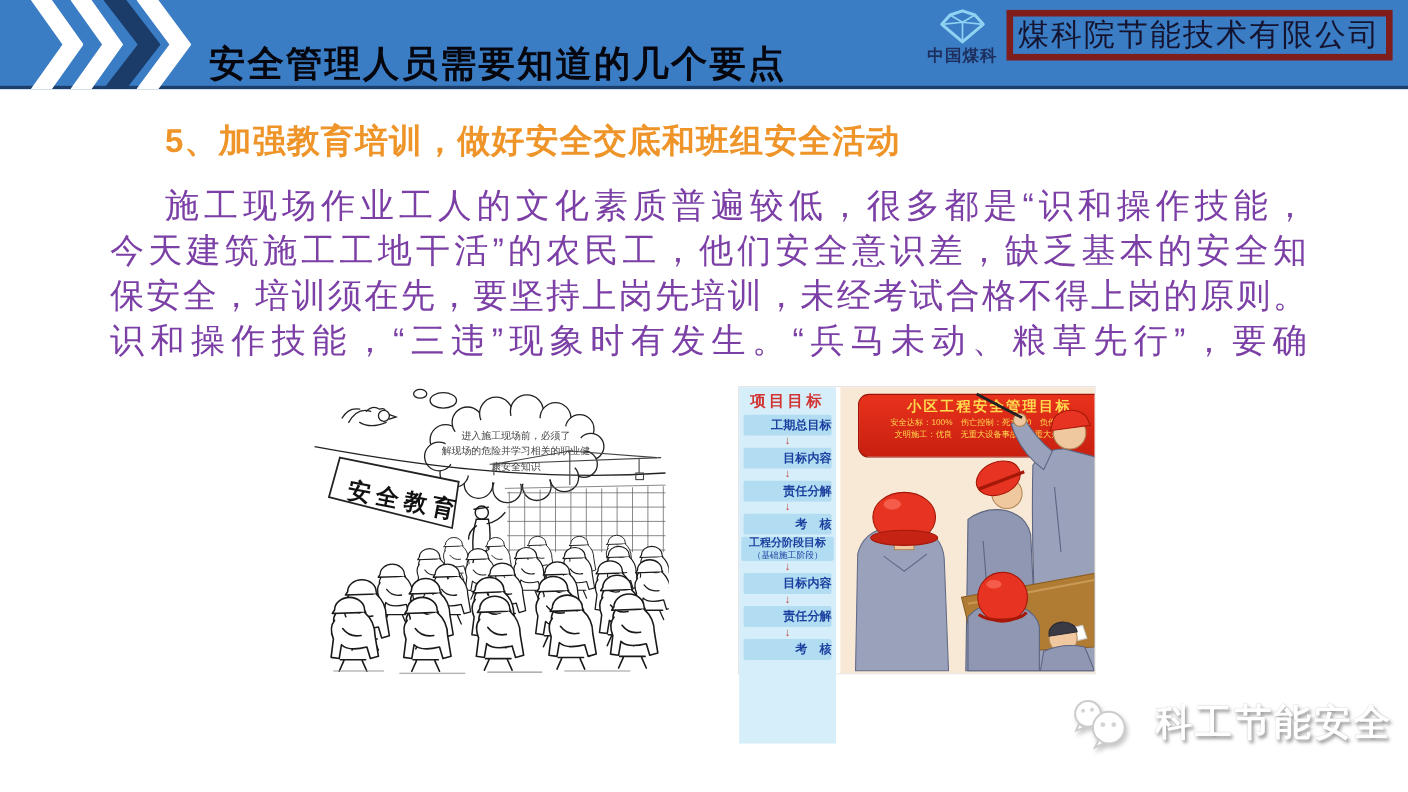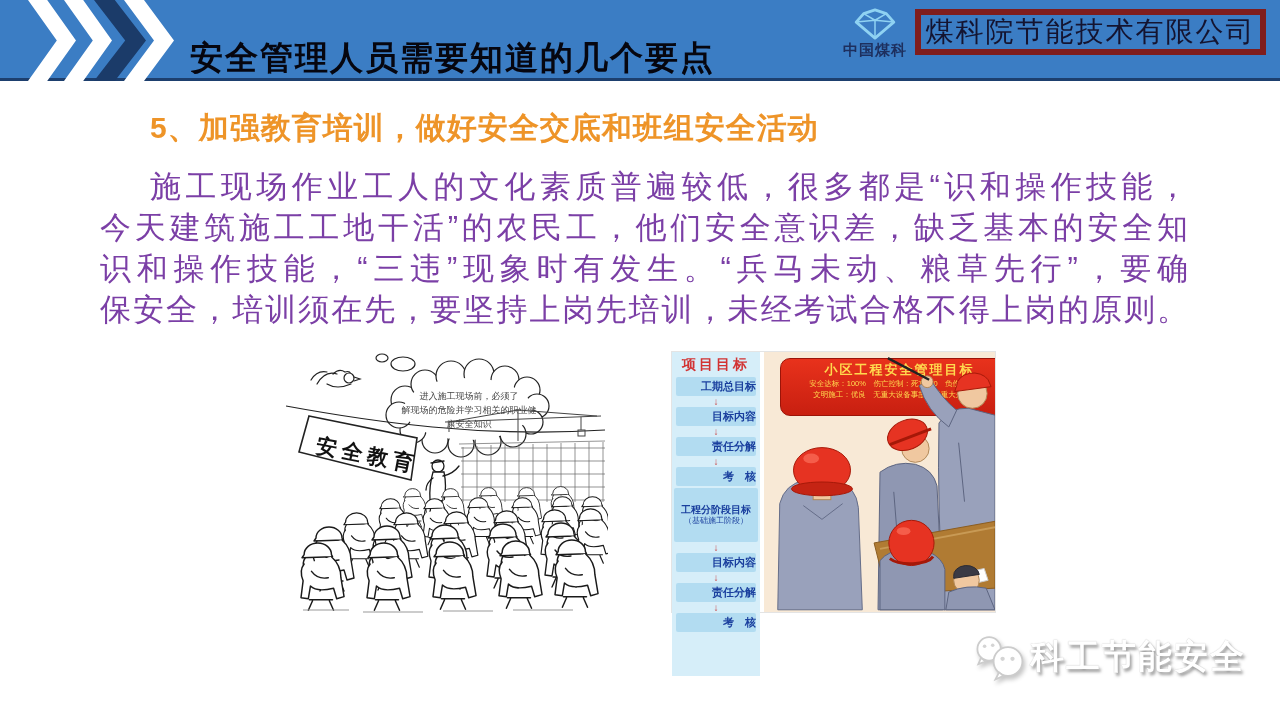--- a/index.html
+++ b/index.html
@@ -40,33 +40,33 @@
   
   .img-right{position:absolute;left:672px;top:352px;width:323px;height:260px;background:#fff;
              display:flex;box-shadow:0 0 0 1px #e4e4e4;}
   .ri-sidebar{width:88px;height:324px;background:#d6eef9;display:flex;flex-direction:column;
               align-items:center;padding:4px 0 2px 0;}
   .ri-title{font-size:14px;font-weight:bold;color:#d23333;letter-spacing:3px;margin-bottom:2px;}
   .ri-item{width:80px;text-align:right;font-size:11px;font-weight:bold;color:#1a3f9e;
            background:rgba(150,205,235,.55);padding:2px 0;border-radius:2px;margin:1px 0;}
   .ri-arrow{font-size:10px;line-height:9px;color:#c94444;}
   .ri-phase{width:84px;text-align:center;background:rgba(150,205,235,.55);border-radius:2px;
-            padding:16px 0;margin:1px 0;}
+            padding:0 0;margin:1px 0;}
   .ri-phase .ph1{font-size:10px;font-weight:bold;color:#1a3f9e;line-height:12px;}
   .ri-phase .ph2{font-size:8px;color:#1a3f9e;line-height:10px;}
   .ri-main{position:relative;flex:1;background:#f8e9d6;border-left:4px solid #ffffff;overflow:hidden;}
   .ri-board{position:absolute;left:16px;top:6px;width:239px;height:58px;z-index:1;
             background:linear-gradient(#e8321c,#c81f10);border:1px solid #9c1408;border-radius:10px;
             padding:3px 2px;text-align:center;}
   .ri-board-title{font-size:13px;font-weight:bold;color:#ffd94e;letter-spacing:2px;line-height:16px;}
   .ri-board-line{font-size:7.5px;color:#ffd94e;line-height:11px;white-space:nowrap;}
   .ri-fig{position:absolute;left:0;top:0;width:100%;height:100%;z-index:2;}
 
   
-  .watermark{position:absolute;left:972px;top:632px;display:flex;align-items:center;gap:4px;}
+  .watermark{position:absolute;left:972px;top:632px;display:flex;align-items:center;gap:24px;}
   .wm-icon{filter:drop-shadow(2px 3px 2px rgba(0,0,0,.22));}
   .wm-text{font-size:34px;font-weight:bold;color:#ffffff;letter-spacing:2px;white-space:nowrap;
            text-shadow:2px 3px 3px rgba(110,110,110,.65),0 0 1px rgba(175,175,175,.9);}
 </style>
 </head>
 <body>
 
 <div class="slide">
 
   <header class="topbar">
@@ -89,22 +89,22 @@
     <div class="company-box">
       <span>煤科院节能技术有限公司</span>
     </div>
   </header>
 
   <div class="heading">5、加强教育培训，做好安全交底和班组安全活动</div>
 
   <div class="para">
     <div class="pline first">施工现场作业工人的文化素质普遍较低，很多都是“识和操作技能，</div>
     <div class="pline">今天建筑施工工地干活”的农民工，他们安全意识差，缺乏基本的安全知</div>
+    <div class="pline">保安全，培训须在先，要坚持上岗先培训，未经考试合格不得上岗的原则。</div>
     <div class="pline">识和操作技能，“三违”现象时有发生。“兵马未动、粮草先行”，要确</div>
-    <div class="pline">保安全，培训须在先，要坚持上岗先培训，未经考试合格不得上岗的原则。</div>
   </div>
 
   <div class="img-left">
     <svg viewBox="0 0 325 265">
       <defs>
         <g id="wk" stroke="#1a1a1a" stroke-width="1.4" fill="#fff" stroke-linejoin="round" stroke-linecap="round">
           <path d="M3,12 a13,11 0 0 1 26,0 l1,2 l-29,1 z"></path>
           <path d="M4,15 q-3,5 -1,9 q3,4 8,3 l2,-3" fill="none"></path>
           <path d="M29,14 q9,8 9,20 l3,18 l-7,2 l-3,-10 q-16,4 -22,-2 l-2,12 l-7,-1 l2,-16 q-4,-10 1,-16"></path>
           <path d="M10,28 q6,8 16,6" fill="none"></path>

